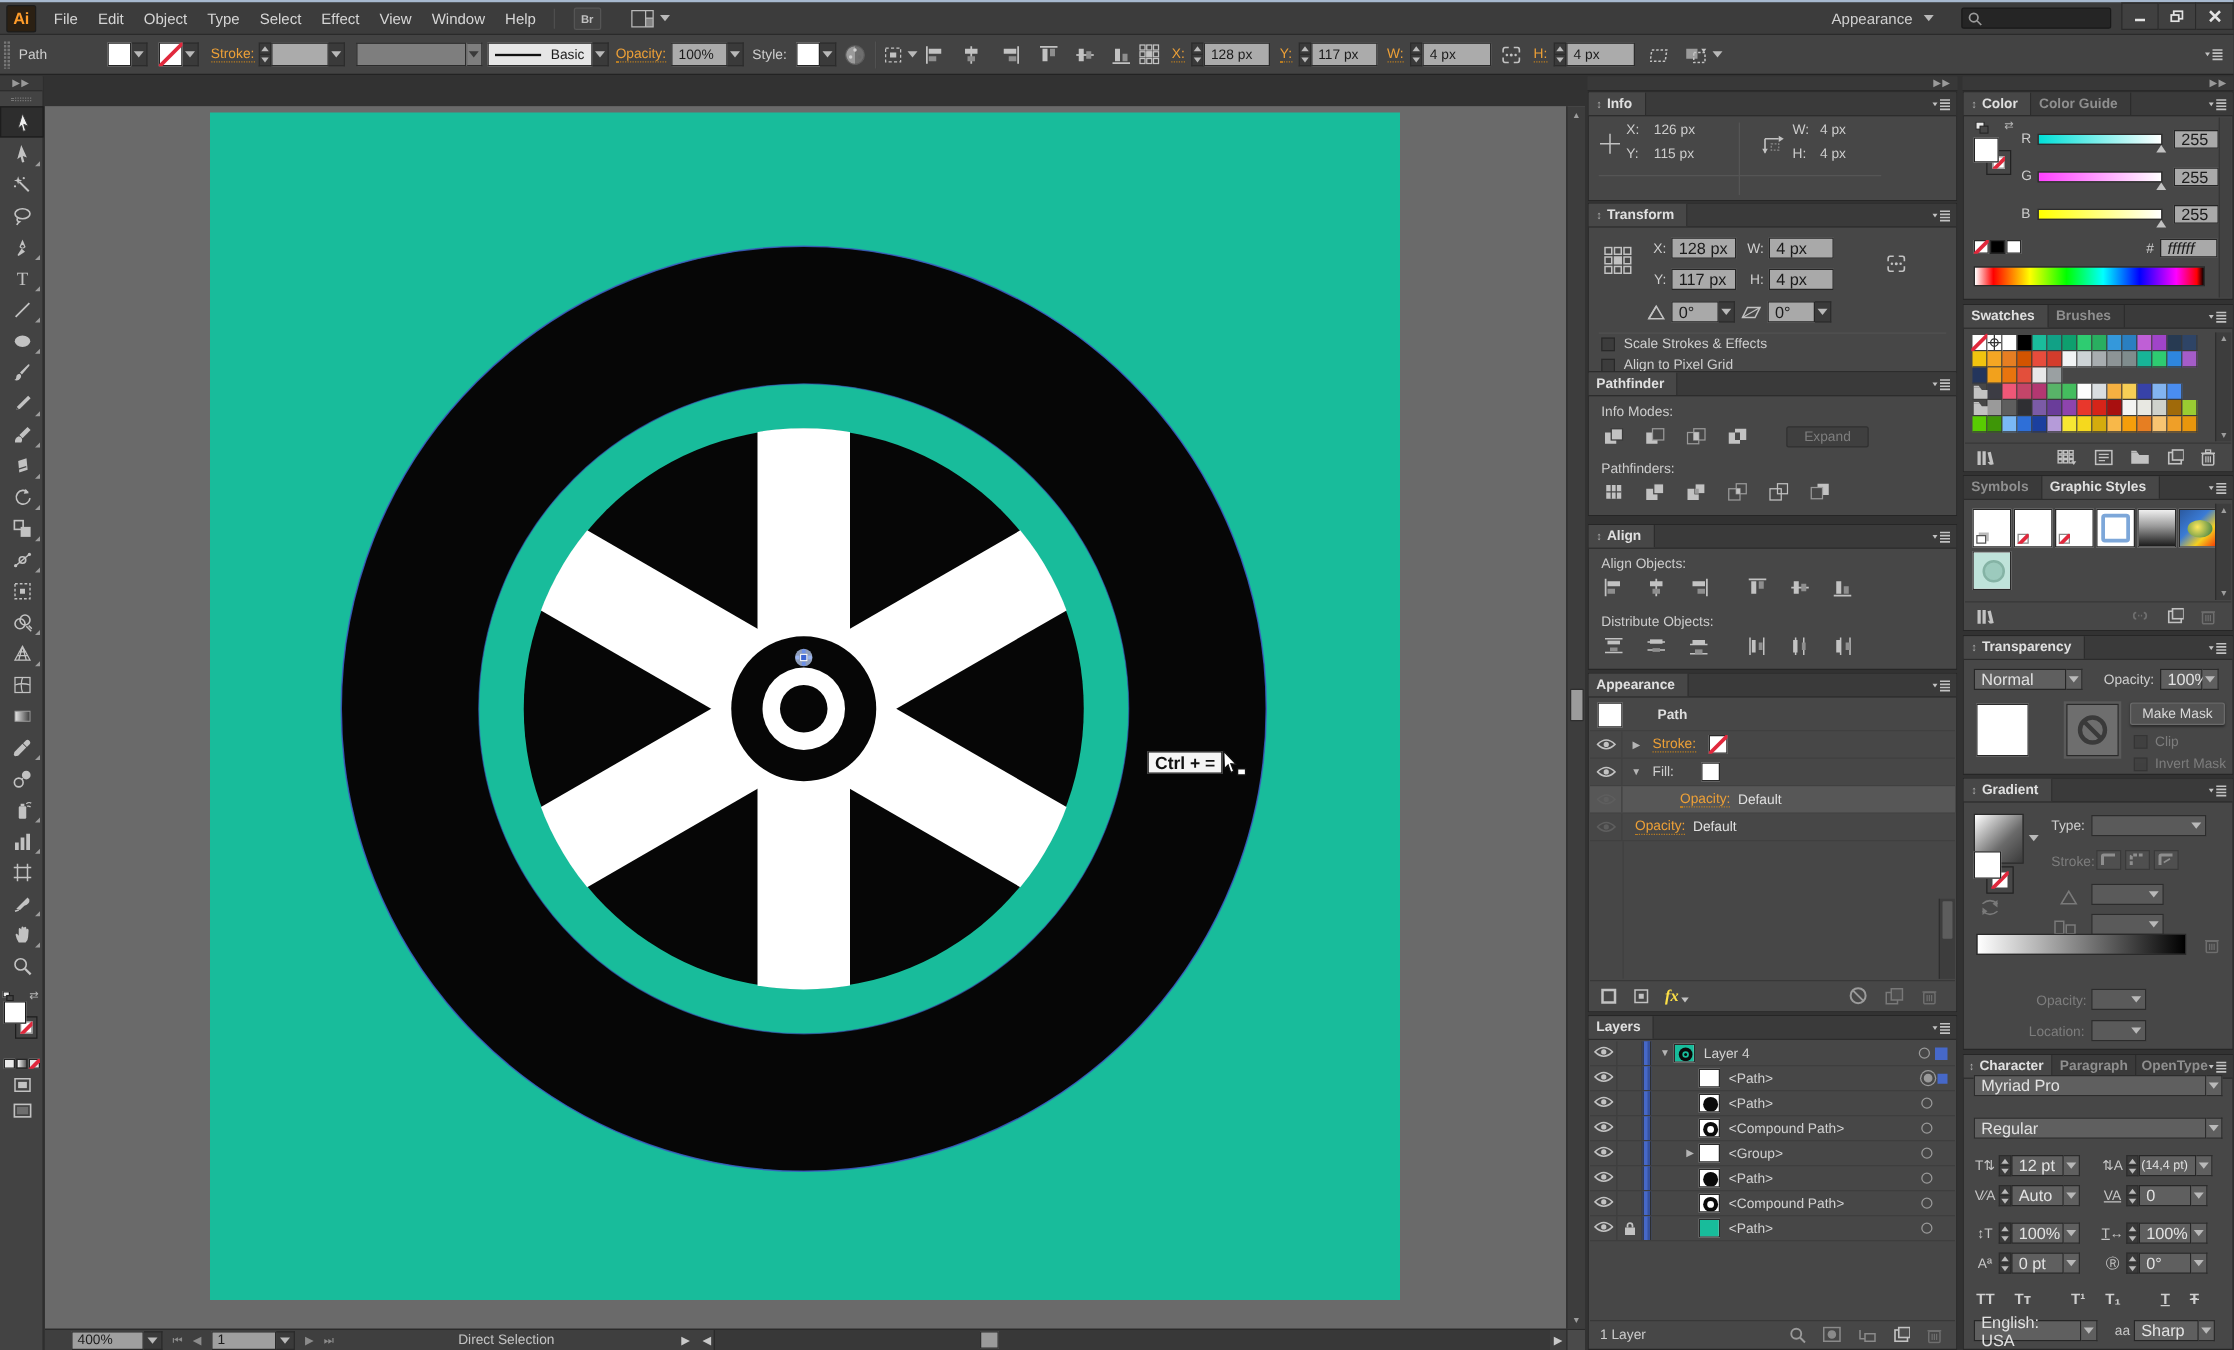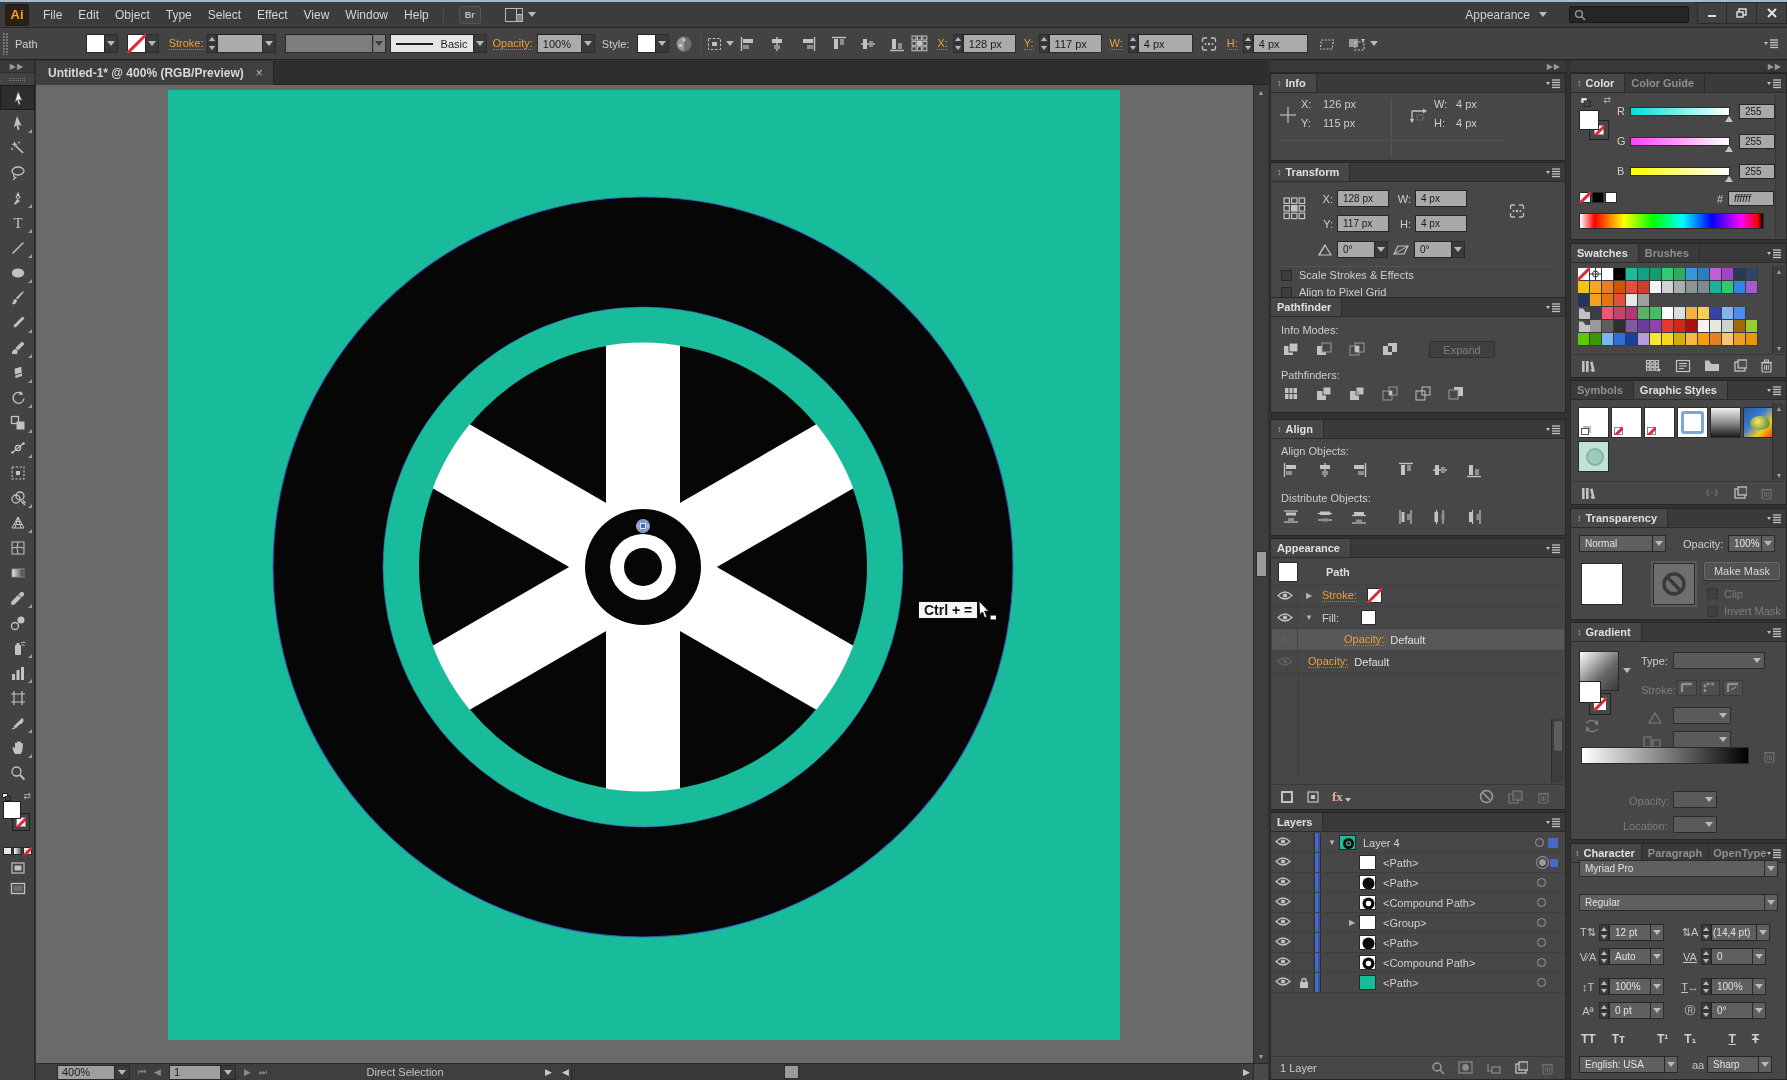--- a/index.html
+++ b/index.html
@@ -166,21 +166,21 @@
   color:#9a9a9a; font-size:8px; letter-spacing:1px; }
 .panel { position:absolute; left:0; width:100%; background:#474747; border:1px solid #262626; }
 .panel-header { height:19px; background:#3a3a3a; display:flex; align-items:stretch;
   border-bottom:1px solid #2c2c2c; position:relative; }
 .panel-tab { display:flex; align-items:center; padding:0 10px 0 6px; background:#474747;
   font-weight:bold; color:#e0e0e0; font-size:11px; border-right:1px solid #2c2c2c; }
 .panel-tab.inactive { background:transparent; color:#8f8f8f; font-weight:bold; }
 .panel-tab .collapse-diamond { margin-right:4px; color:#b0b0b0; font-size:9px; }
 .panel-menu-btn { position:absolute; right:4px; top:4px; }
 .panel-label { color:#cfcfcf; font-size:11px; }
-.p-field { background:#a9a9a9; border:1px solid #262626; color:#1b1b1b; font-size:10px;
+.p-field { background:#a9a9a9; border:1px solid #262626; color:#1b1b1b; font-size:13px;
   height:17px; display:flex; align-items:center; padding:0 5px; }
 .p-check { width:11px; height:11px; background:#3c3c3c; border:1px solid #282828; display:inline-block; }
 
 
 .mini-scroll { position:absolute; right:1px; width:13px; background:#3d3d3d; border-left:1px solid #2e2e2e; }
 
 
 .rgb-row { position:absolute; left:10px; display:flex; align-items:center; height:14px; }
 .rgb-row .lbl { width:13px; color:#cdcdcd; }
 .slider-track { position:relative; width:100px; height:9px; border:1px solid #2c2c2c; }
@@ -735,26 +735,20 @@
           <span class="ic">
             <svg width="16" height="13" viewBox="0 0 16 13">
               <rect x="1.5" y="1.5" width="13" height="10" fill="none" stroke="#c2c2c2" stroke-width="1.3"></rect>
               <rect x="3.5" y="3.5" width="9" height="6" fill="#6e6e6e"></rect>
             </svg>
           </span>
         </div>
     </div>
 
     <div id="docarea">
-      <div id="tabbar">
-        <div id="doc-tab">
-          <span>Untitled-1* @ 400% (RGB/Preview)</span>
-          <span class="close">×</span>
-        </div>
-      </div>
       <div id="canvas">
           <svg class="art" width="1232" height="978">
             <defs>
               <clipPath id="spoke-clip">
                 <circle cx="0" cy="0" r="224.5"></circle>
               </clipPath>
             </defs>
             <rect x="0" y="0" width="1232" height="978" fill="#6a6a6a"></rect>
             <rect x="132" y="5" width="952" height="950" fill="#18bc9b"></rect>
             <g transform="translate(607,482)">
@@ -1259,21 +1253,21 @@
                   <rect x="2" y="2" width="10" height="10" fill="none" stroke="#c2c2c2" stroke-width="2"></rect>
                 </svg>
               </span>
             <span class="ic" style="margin-left:12px">
                 <svg width="14" height="14" viewBox="0 0 14 14">
                   <rect x="2" y="2" width="10" height="10" fill="none" stroke="#c2c2c2" stroke-width="1.2"></rect>
                   <rect x="5" y="5" width="4" height="4" fill="#c2c2c2"></rect>
                 </svg>
               </span>
             <span class="ic" style="margin-left:12px">
-                <span style="font-weight:bold;color:#fca5a5;font-size:13px;font-family:'Liberation Serif',serif">fx</span>
+                <span style="font-style:italic;font-weight:bold;color:#fde047;font-size:13px;font-family:'Liberation Serif',serif">fx</span>
                 <span style="width:0;height:0;border-left:3.5px solid transparent;border-right:3.5px solid transparent;border-top:4px solid #c2c2c2;margin-left:2px;margin-top:6px"></span>
               </span>
             <span class="ic" style="margin-left:auto">
                 <svg width="15" height="15" viewBox="0 0 15 15">
                   <circle cx="7.5" cy="7.5" r="6" fill="none" stroke="#9a9a9a" stroke-width="1.6"></circle>
                   <line x1="3.5" y1="3.5" x2="11.5" y2="11.5" stroke="#9a9a9a" stroke-width="1.6"></line>
                 </svg>
               </span>
             <span class="ic" style="margin-left:14px">
                 <svg width="15" height="14" viewBox="0 0 15 14">

